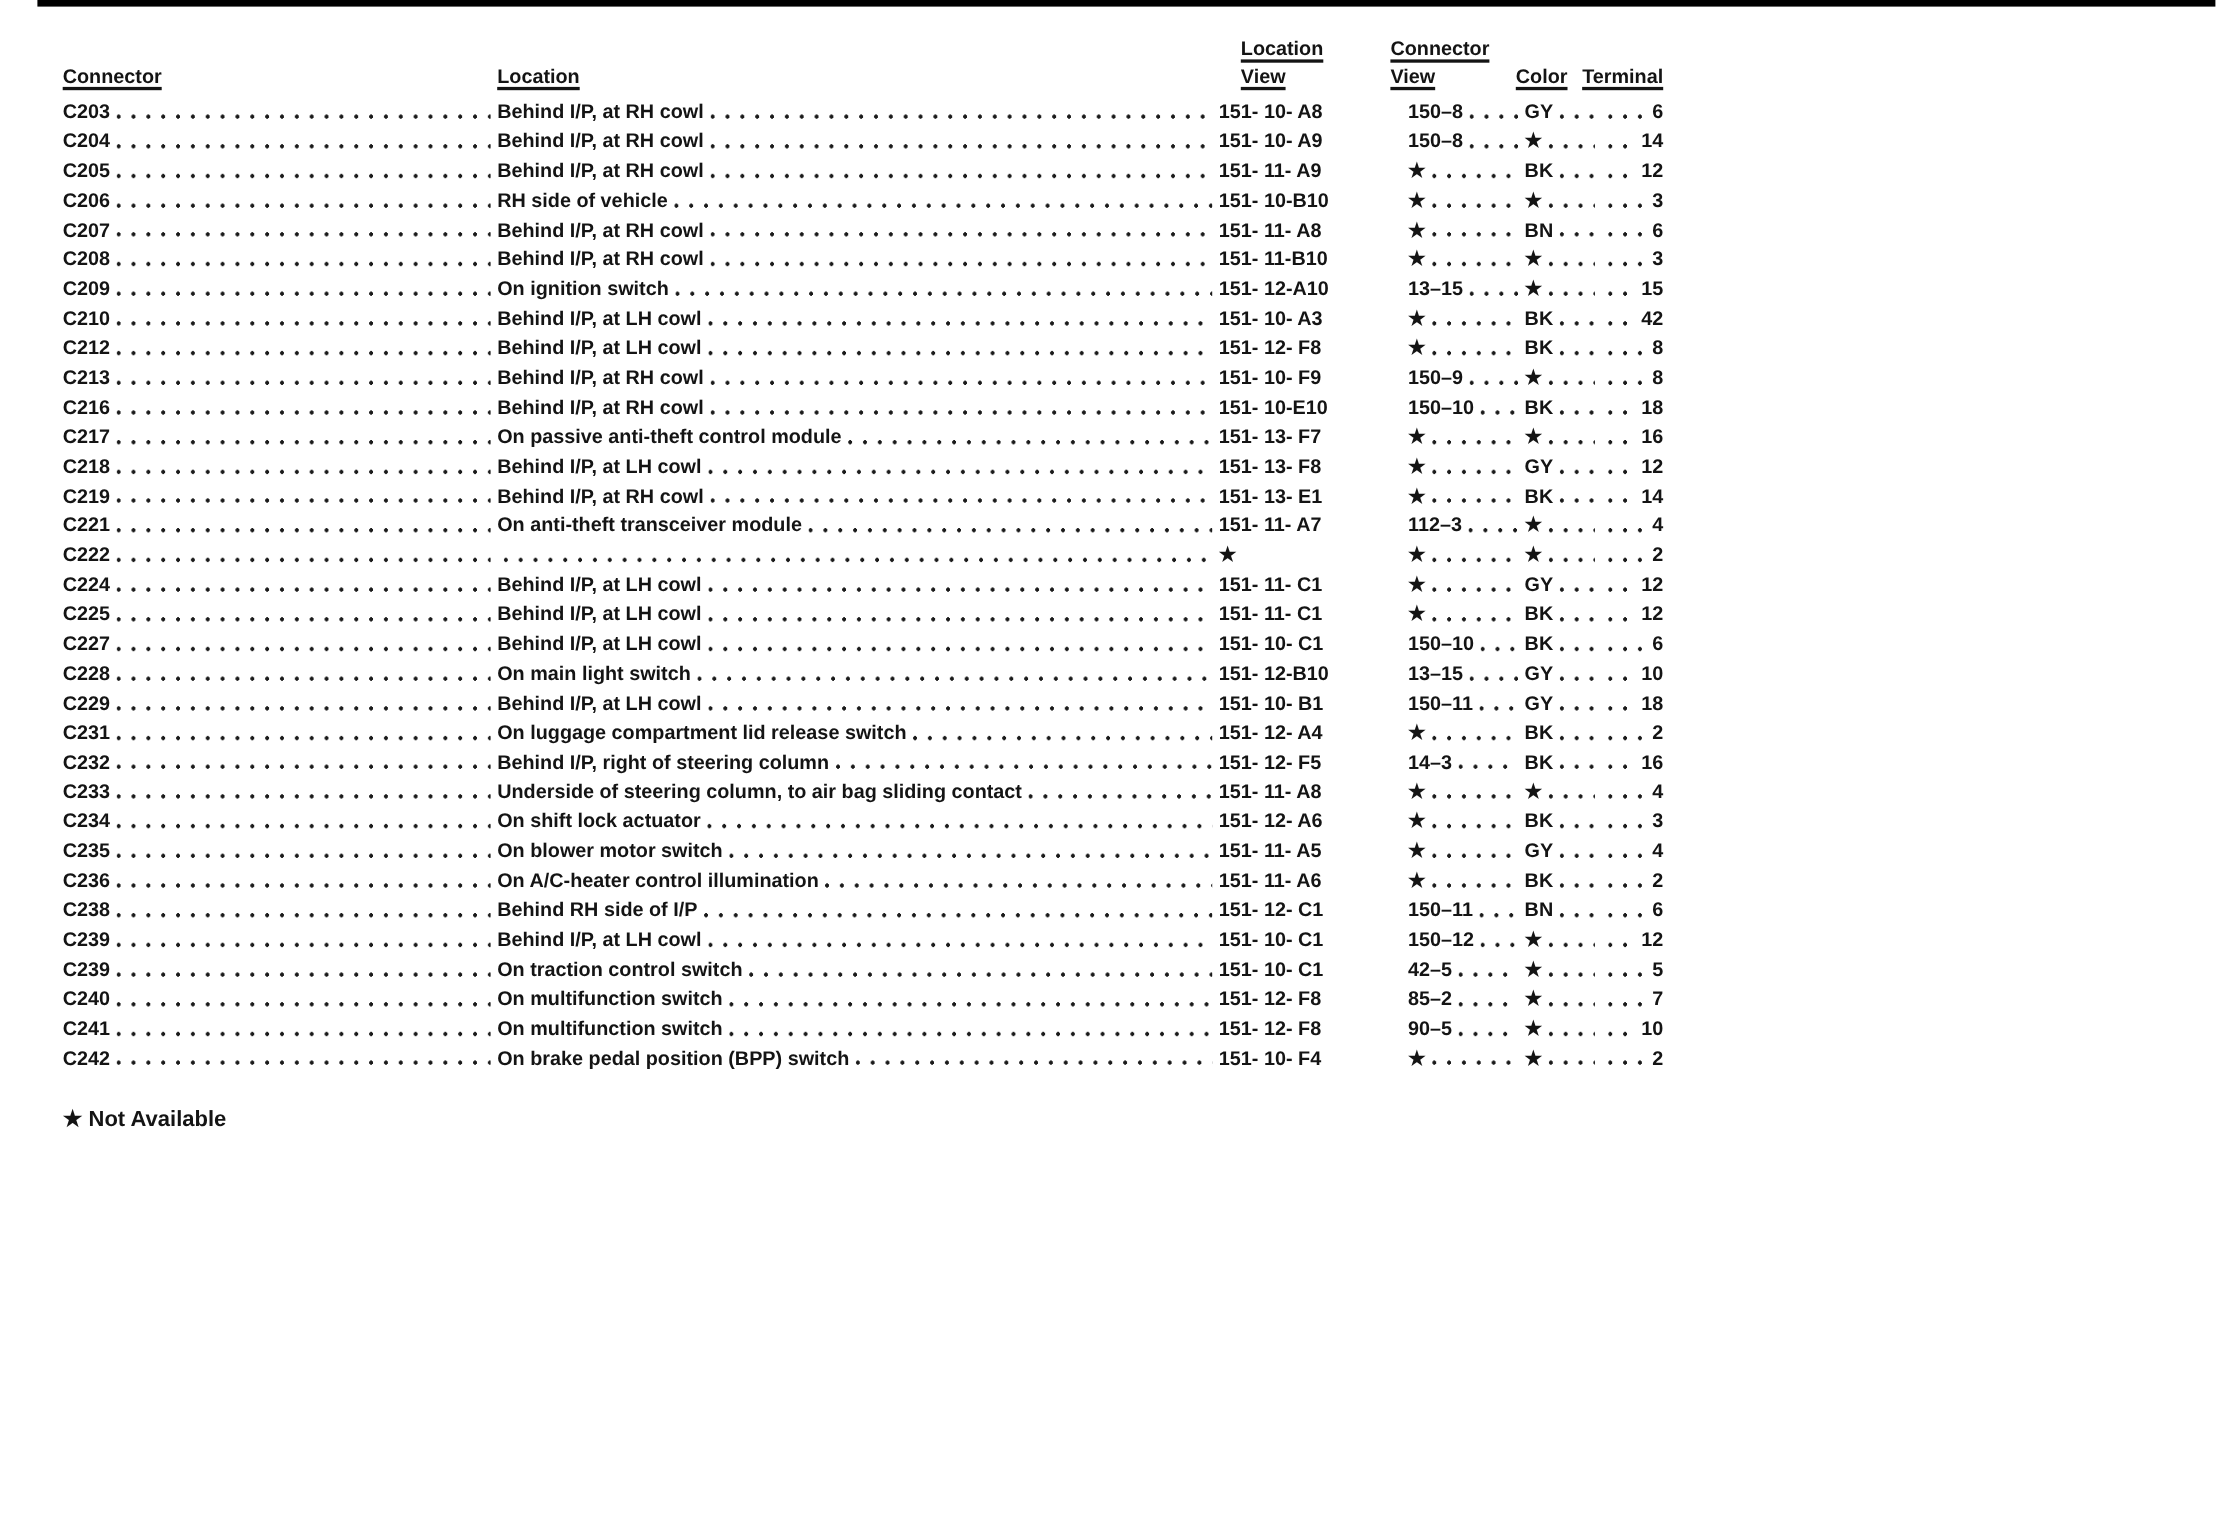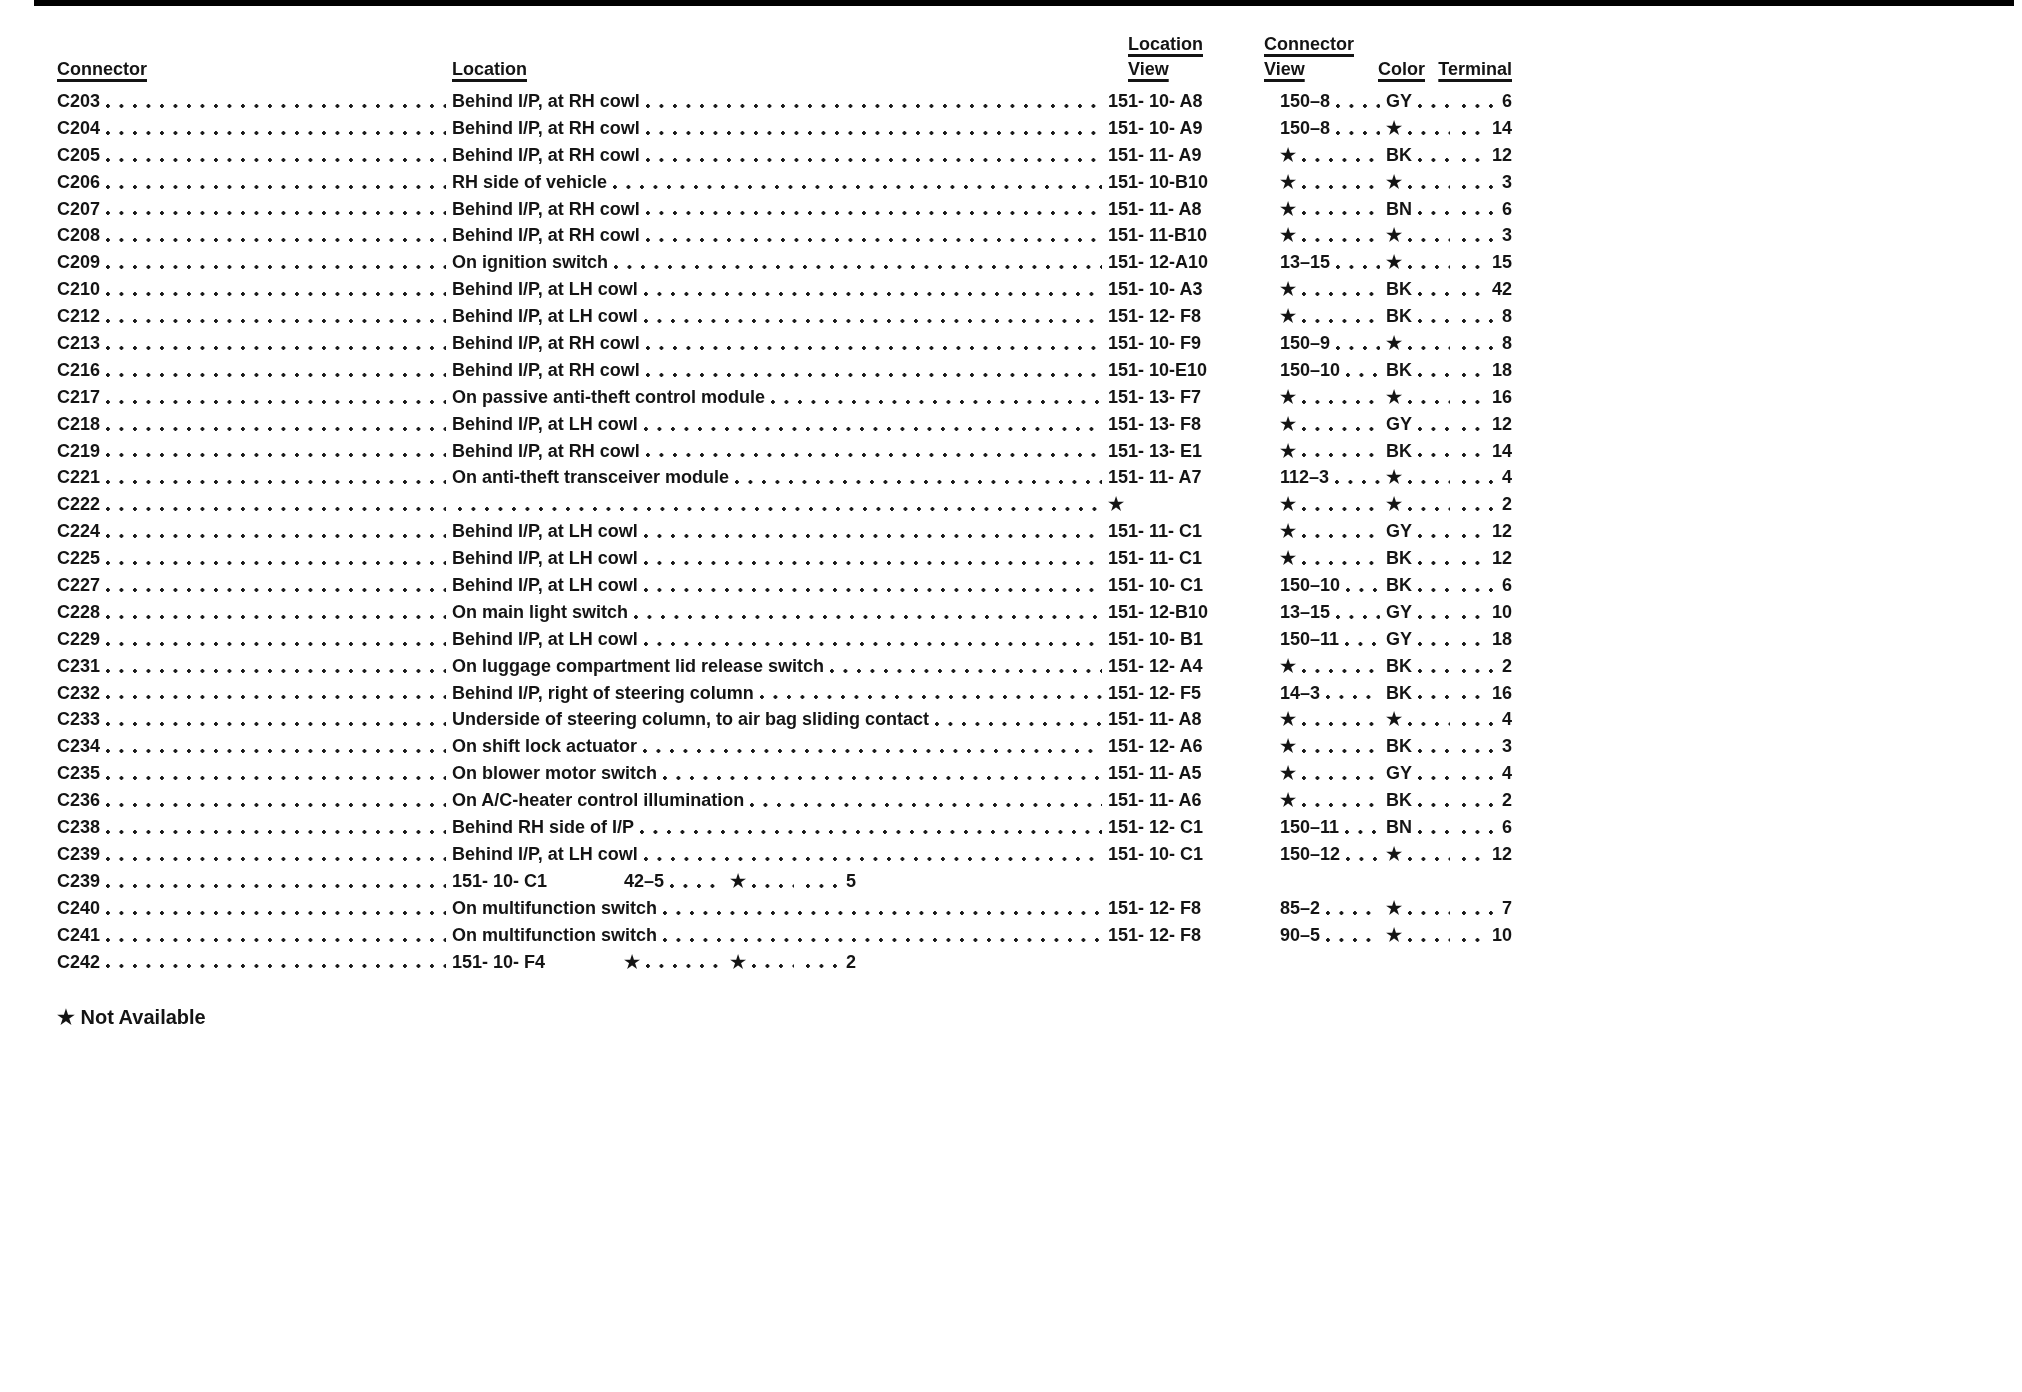--- a/index.html
+++ b/index.html
@@ -840,20 +840,24 @@
     <div class="cell col-term">
       <span class="leader"></span>
       <span class="txt">12</span>
     </div>
   </div>
         <div class="row">
     <div class="cell col-conn">
       <span class="txt">C239</span>
       <span class="leader"></span>
     </div>
+    <div class="cell col-loc">
+      <span class="txt">On traction control switch</span>
+      <span class="leader"></span>
+    </div>
     <div class="cell col-lview">
       <span class="txt">151- 10- C1</span>
       <span class="leader"></span>
     </div>
     <div class="cell col-cview">
       <span class="txt">42–5</span>
       <span class="leader"></span>
     </div>
     <div class="cell col-color">
       <span class="txt">★</span>
@@ -912,20 +916,24 @@
       <span class="leader"></span>
     </div>
     <div class="cell col-term">
       <span class="leader"></span>
       <span class="txt">10</span>
     </div>
   </div>
         <div class="row">
     <div class="cell col-conn">
       <span class="txt">C242</span>
+      <span class="leader"></span>
+    </div>
+    <div class="cell col-loc">
+      <span class="txt">On brake pedal position (BPP) switch</span>
       <span class="leader"></span>
     </div>
     <div class="cell col-lview">
       <span class="txt">151- 10- F4</span>
       <span class="leader"></span>
     </div>
     <div class="cell col-cview">
       <span class="txt">★</span>
       <span class="leader"></span>
     </div>

